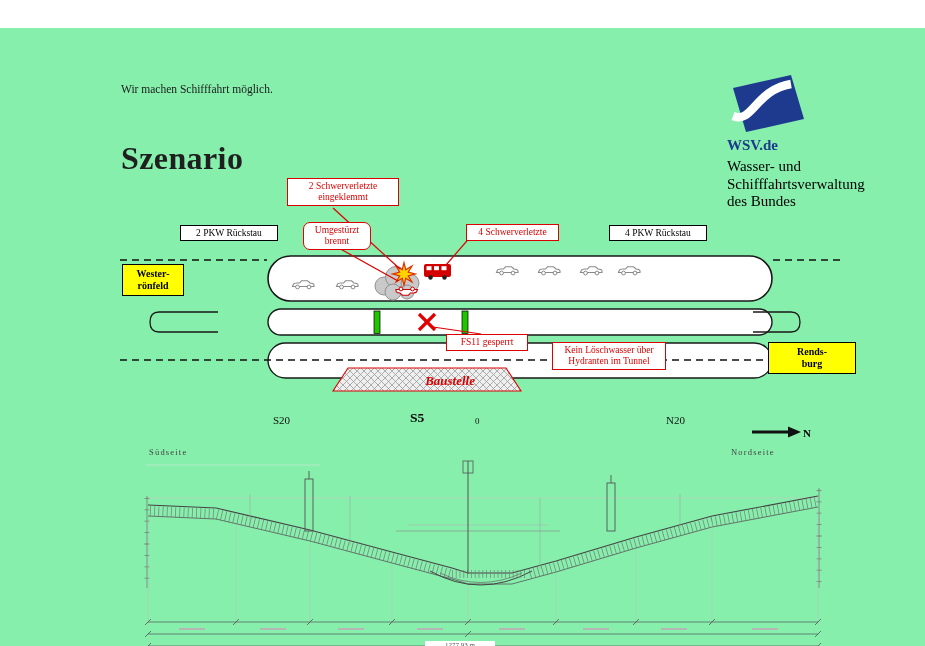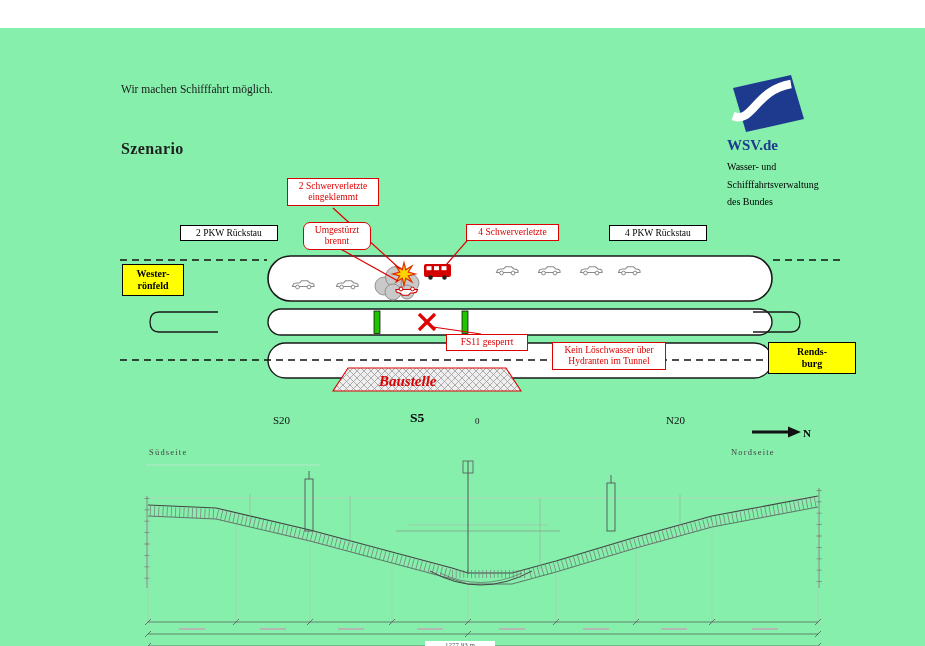--- a/index.html
+++ b/index.html
@@ -5,43 +5,43 @@
   * { margin:0; padding:0; box-sizing:border-box; }
   html,body { background:#fff; }
   .page {
     position:relative; width:925px; height:646px; background:#86efac;
     font-family:Liberation Serif, serif; overflow:hidden;margin-top:28px;
   }
   .art { position:absolute; left:0; top:0; z-index:1; }
   .lbl { position:absolute; z-index:2; }
 
   .tagline { left:121px; top:55px; font-size:11.5px; color:#1a1a1a; }
-  .title   { left:121px; top:112px; font-size:16px; font-weight:bold; color:#1f1f1f; letter-spacing:.4px; }
+  .title   { left:121px; top:112px; font-size:32px; font-weight:bold; color:#1f1f1f; letter-spacing:.4px; }
 
   .logo-brand { left:727px; top:109px; font-size:15px; font-weight:bold; color:#1e3a8f; }
-  .logo-org   { left:727px; top:130px; font-size:10px; color:#000; line-height:17.5px; }
+  .logo-org   { left:727px; top:130px; font-size:15px; color:#000; line-height:17.5px; }
 
   .citybox {
     background:#ffff00; border:1.6px solid #000; color:#000;
     font-size:10px; font-weight:bold; text-align:center;
     white-space:pre-line; line-height:12px; padding:3px 2px;
   }
   .redbox {
     background:#fff; border:1.3px solid #dd0000; color:#dd0000;
     font-size:9.5px; text-align:center; white-space:pre-line;
     line-height:11px; padding:2px 3px;
   }
   .blackbox {
     background:#fff; border:1.2px solid #000; color:#000;
     font-size:9.5px; text-align:center; white-space:nowrap; padding:2px 15px;
   }
   .station  { font-size:11px; color:#111; }
   .station-major { font-size:13.5px; font-weight:bold; color:#000; }
   .station-minor { font-size:9px; color:#111; }
-  .baustelle { color:#dd0000; font-weight:bold; font-style:italic; font-size:15px; text-align:left; }
+  .baustelle { color:#dd0000; font-weight:bold; font-style:italic; font-size:13px; text-align:right; }
   .seclabel { font-size:8.5px; color:#444; letter-spacing:1.2px; }
   .lenlabel { font-size:7px; color:#555; text-align:center; background:#fff; }
   .compass-n { font-size:11px; font-weight:bold; color:#000; }
 </style>
 </head>
 <body>
 
 <div class="page">
 
   <svg class="art" width="925" height="646" viewBox="0 0 925 646">
@@ -230,21 +230,21 @@
   </div>
 
   <div class="lbl citybox" style="left:122px; top:236px; width:62px;">Wester-
 rönfeld</div>
   <div class="lbl citybox" style="left:768px; top:314px; width:88px;">Rends-
 burg</div>
 
   <div class="lbl blackbox" style="left:180px; top:197px;">2 PKW Rückstau</div>
   <div class="lbl blackbox" style="left:609px; top:197px;">4 PKW Rückstau</div>
 
-  <div class="lbl redbox" style="left:287px; top:150px; width:92px;">2 Schwerverletzte
+  <div class="lbl redbox" style="left:287px; top:150px; width:112px;">2 Schwerverletzte
 eingeklemmt</div>
   <div class="lbl redbox" style="left:303px; top:194px; width:68px;border-radius:7px;">Umgestürzt
 brennt</div>
   <div class="lbl redbox" style="left:466px; top:196px; width:93px;">4 Schwerverletzte</div>
   <div class="lbl redbox" style="left:446px; top:306px; width:82px;">FS11 gesperrt</div>
   <div class="lbl redbox" style="left:552px; top:314px; width:114px;">Kein Löschwasser über
 Hydranten im Tunnel</div>
 
   <div class="lbl baustelle" style="left:379px; top:345px; width:96px;">Baustelle</div>
 

